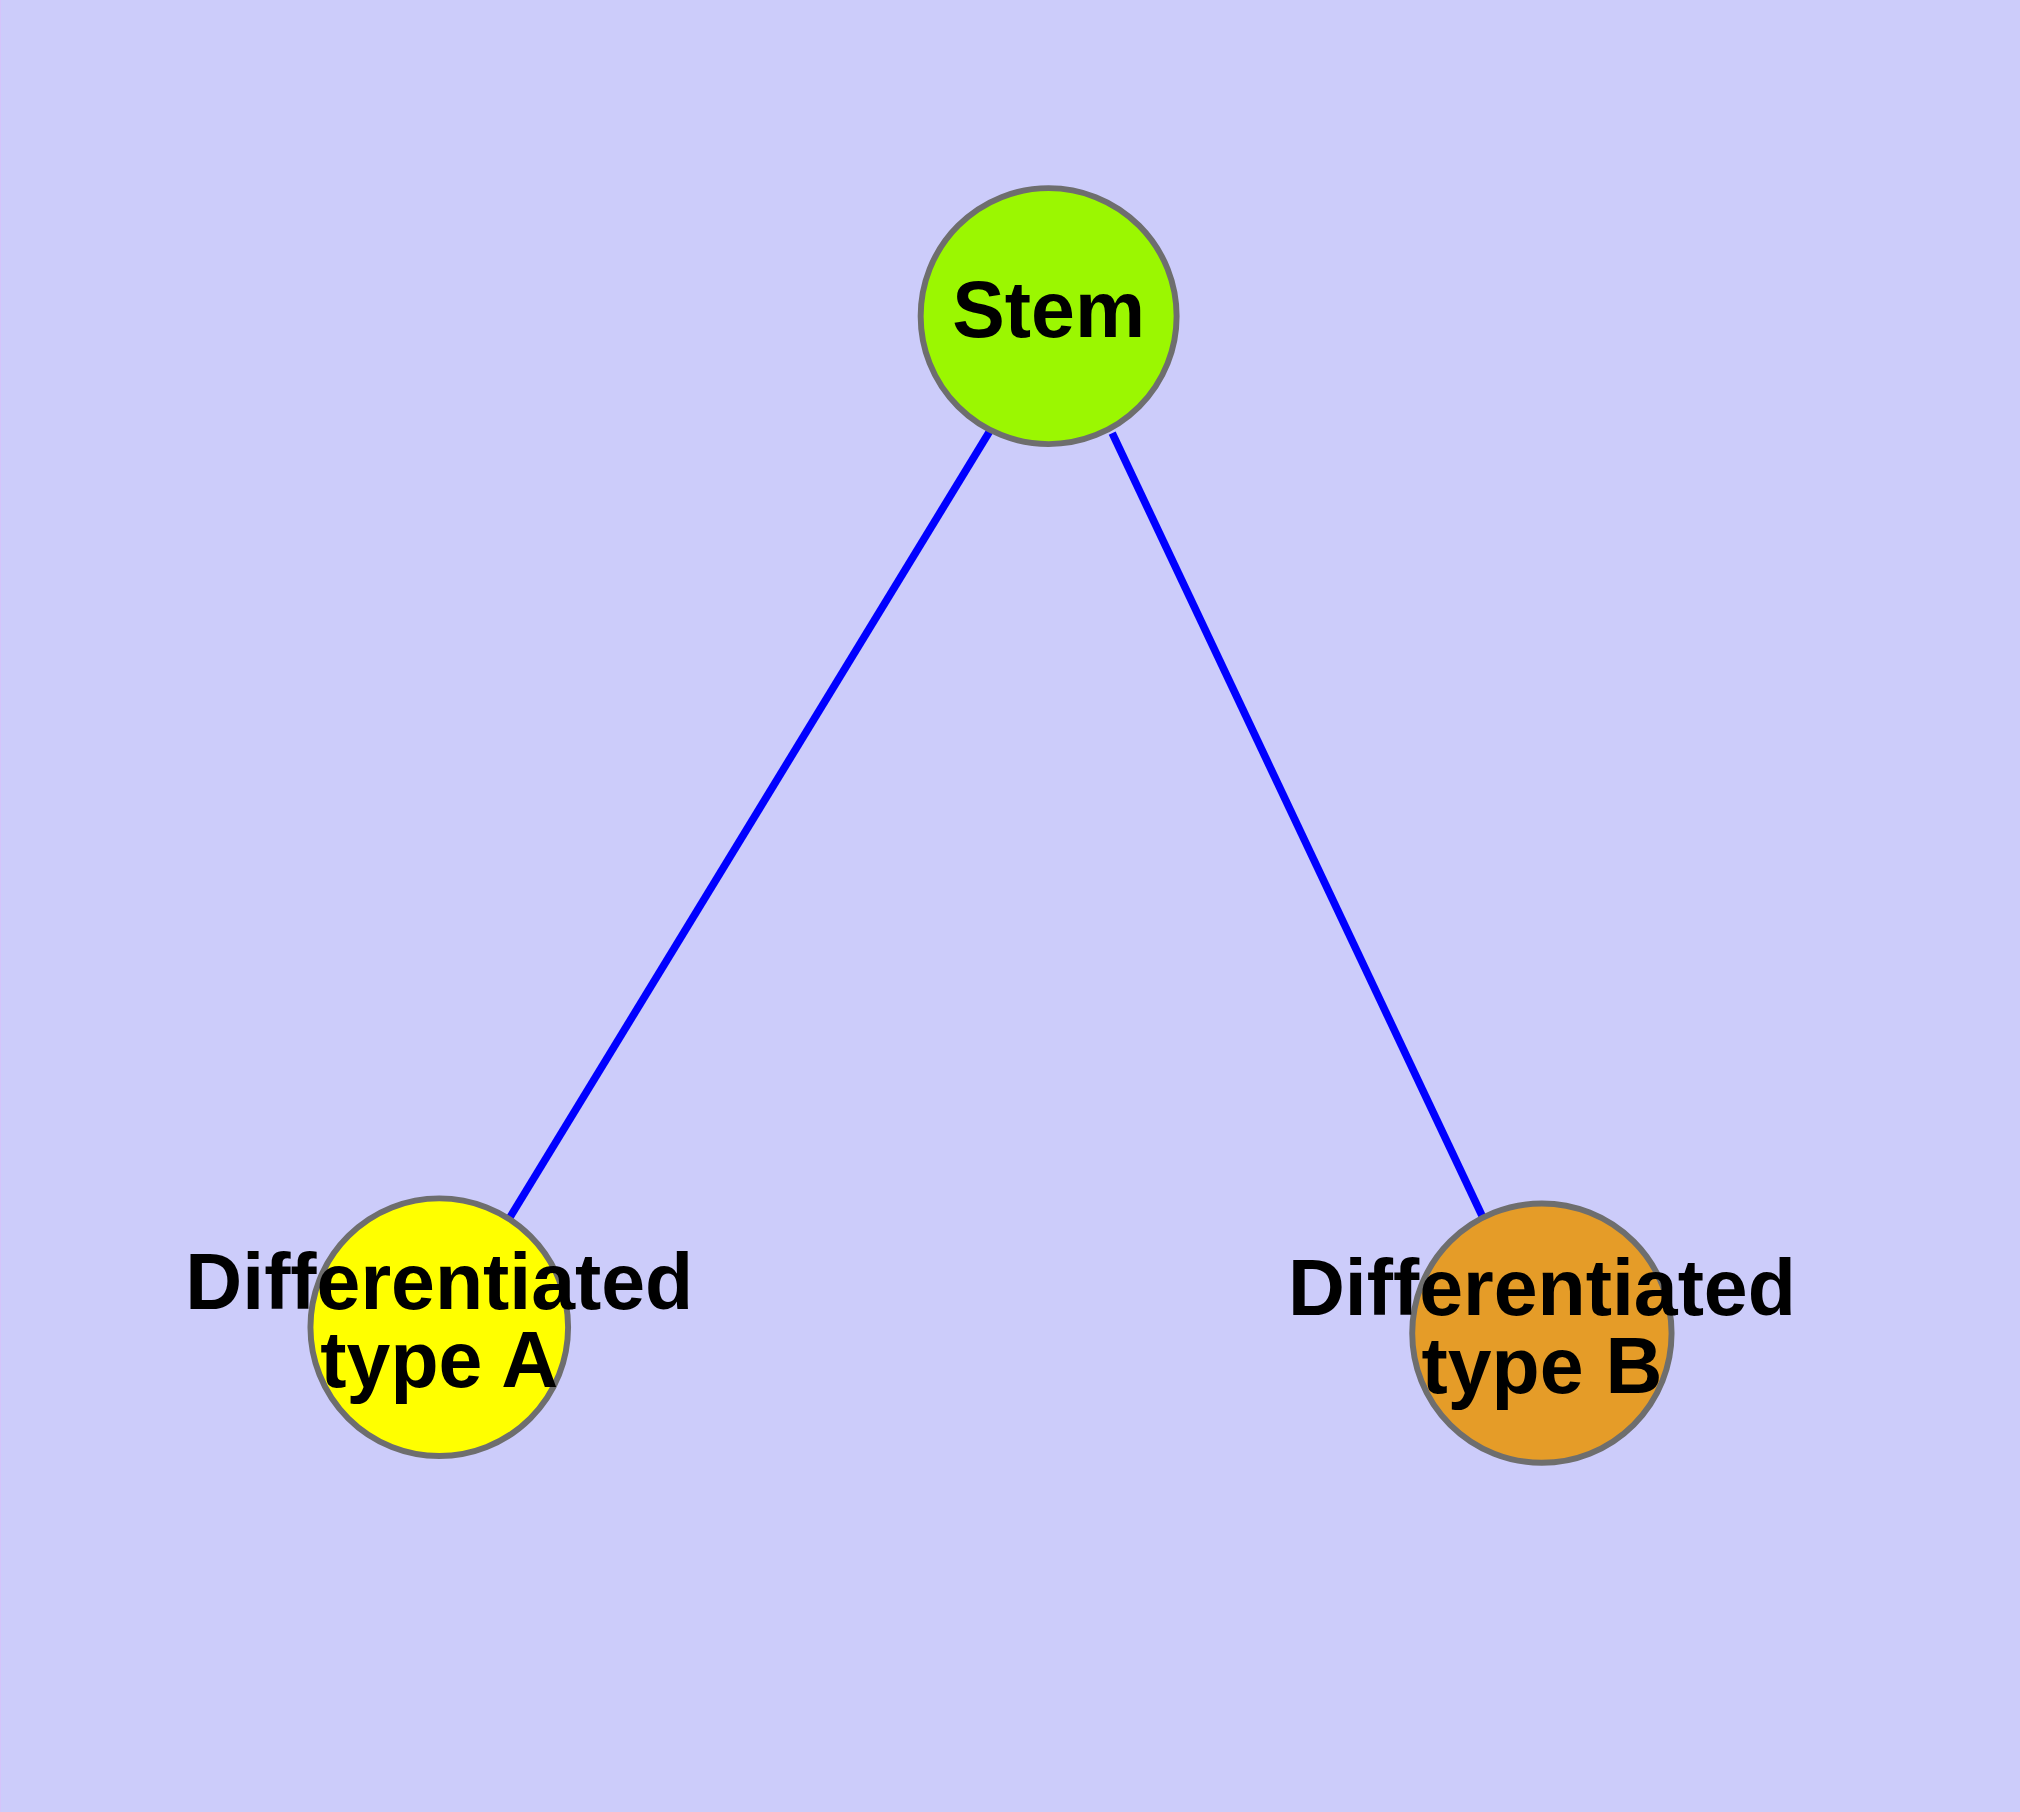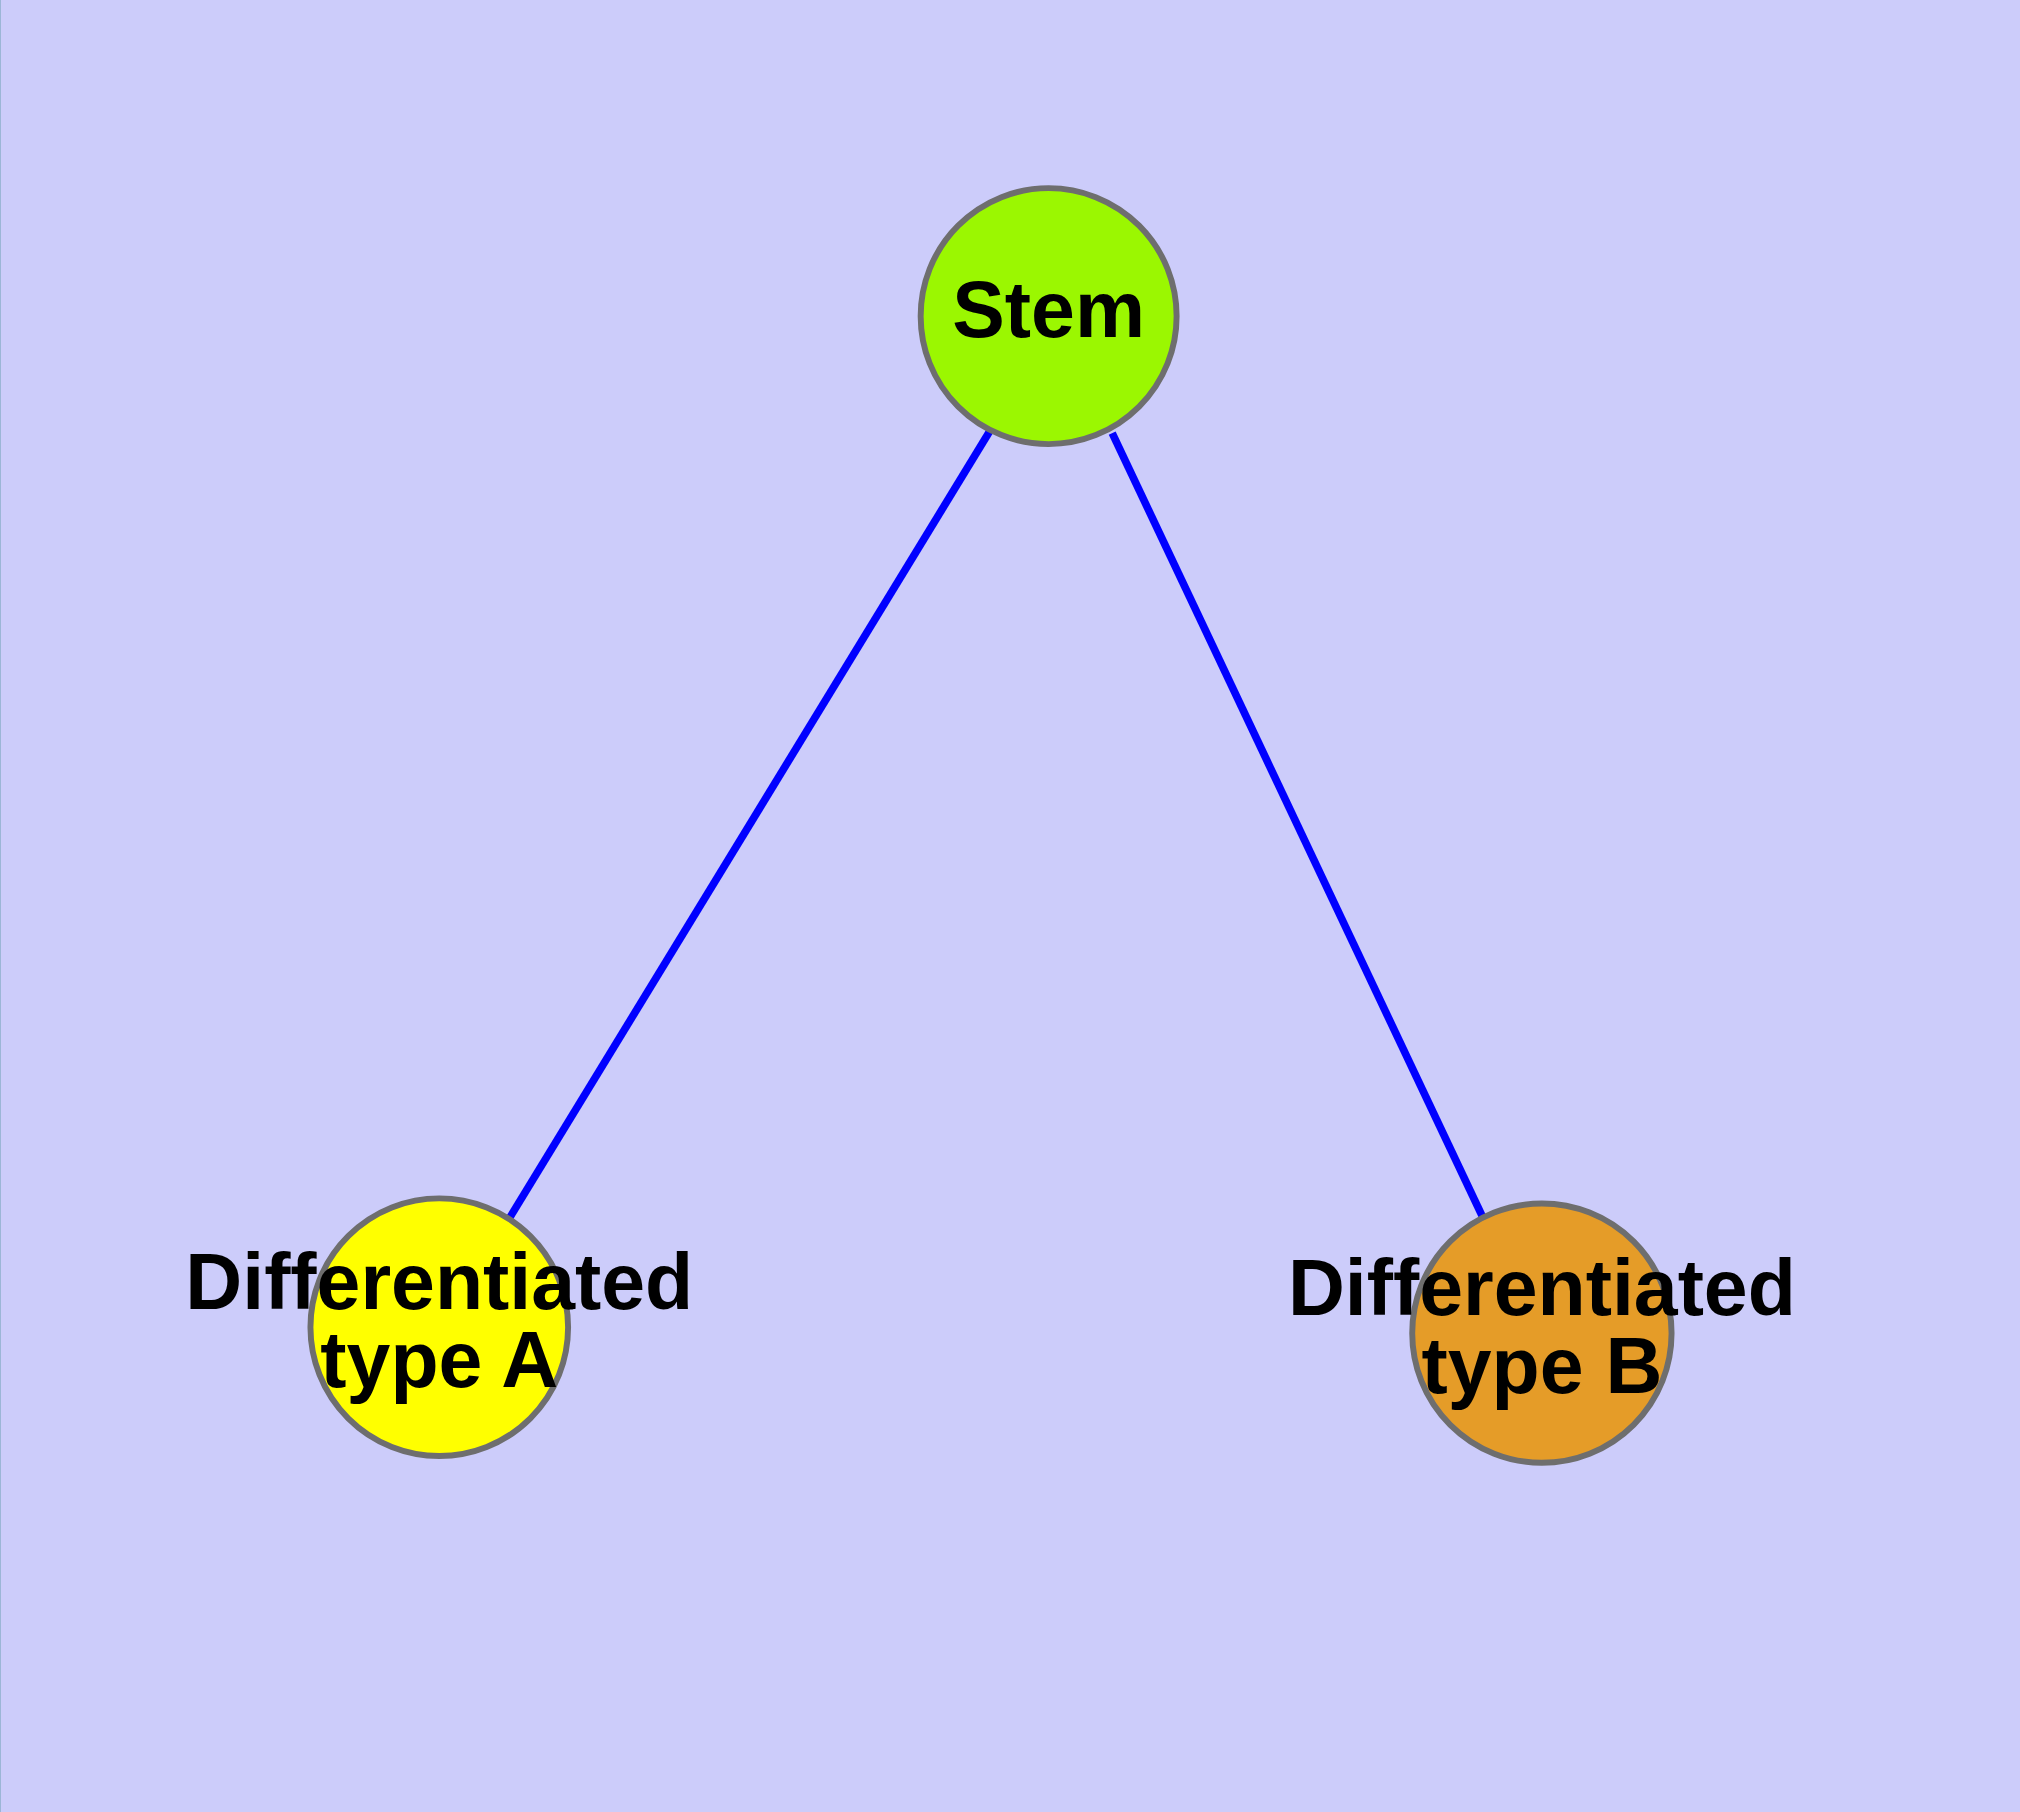--- a/index.html
+++ b/index.html
@@ -27,21 +27,21 @@
     font-weight: bold;
     font-size: 93px;
     fill: #000000;
     text-anchor: middle;
     dominant-baseline: middle;
   }
 </style>
 </head>
 <body>
 
-<div id="canvas" style="background: #0f766e; width: 2021px; height: 1812px;">
+<div id="canvas" style="background: #f0abfc; width: 2021px; height: 1812px;">
   <svg id="graph-svg" viewBox="0 0 2384 2138" xmlns="http://www.w3.org/2000/svg" style="width: 2021px; height: 1812px;">
     <rect id="bg-rect" x="0" y="0" width="2384" height="2138" fill="#ccccfa"></rect>
     <g id="edges-layer">
         <line x1="1168" y1="508" x2="601" y2="1437" stroke="#0000ff" stroke-width="9" stroke-linecap="butt"></line>
         <line x1="1312" y1="511" x2="1750" y2="1438" stroke="#0000ff" stroke-width="9" stroke-linecap="butt"></line>
       </g>
     <g id="nodes-layer">
         <g>
           <circle cx="1237" cy="373" r="151" fill="#9bf701" stroke="#6e6e6e" stroke-width="7"></circle>
           <text class="node-label" x="1237" y="373" fill="#000000" font-size="93">Stem</text>

